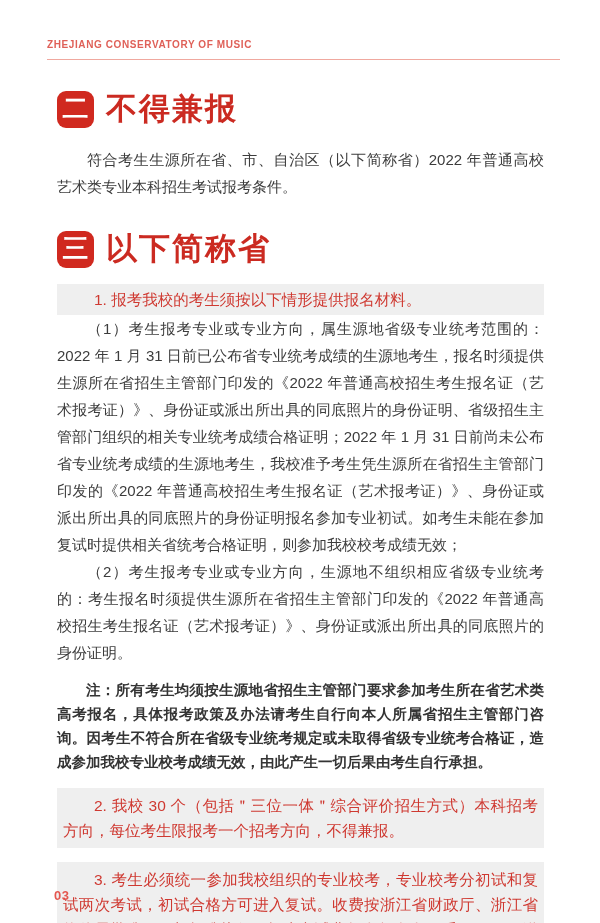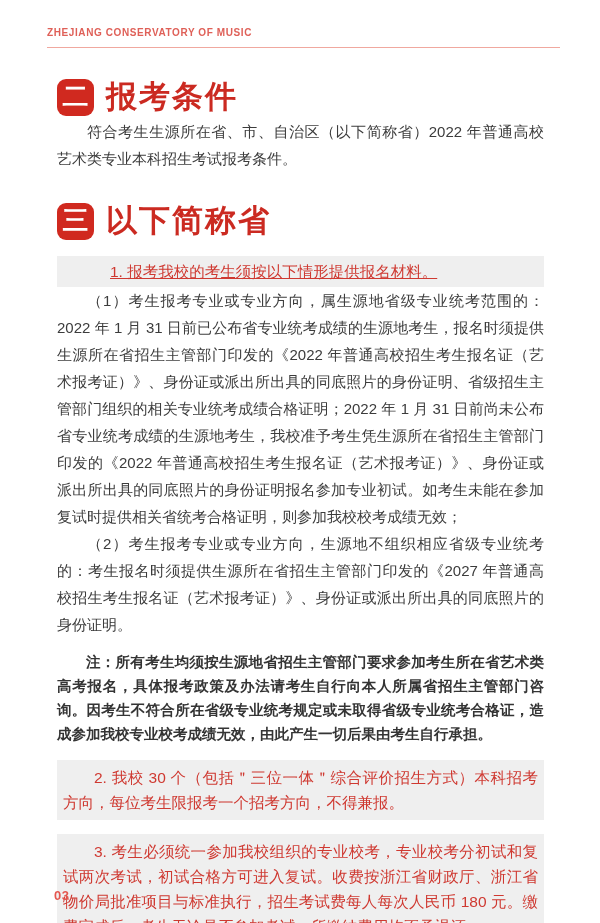--- a/index.html
+++ b/index.html
@@ -11,20 +11,21 @@
     overflow:hidden;
     font-family:"Liberation Sans", sans-serif;
   }
   
   .header { padding:27px 40px 0 47px; }
   .brand {
     color:#df6058;
     font-size:10px;
     font-weight:700;
     letter-spacing:0.6px;
+    margin-top:12px;
   }
   .header-rule {
     margin-top:9px;
     width:513px;
     height:1px;
     background:#f0a89f;
   }
   
   .content { padding:0 56px 0 57px; }
   
@@ -47,20 +48,21 @@
   .sec-title {
     margin-left:12px;
     font-family:"Liberation Serif", serif;
     font-weight:800;
     font-size:31px;
     color:#cb2a21;
     letter-spacing:2px;
   }
   
   .para {
+    margin-top:16px;
     font-size:15px;
     line-height:27px;
     color:#3c3c3c;
     text-align:justify;
     text-indent:2em;
   }
   .para.tight { margin-top:0; }
   .note {
     margin-top:12px;
     font-size:14.5px;
@@ -74,21 +76,21 @@
   .hl {
     margin-top:14px;
     background:#efefef;
     color:#cf3931;
     font-size:15.5px;
     line-height:25px;
     padding:5px 6px 5px 6px;
     text-align:justify;
     text-indent:2em;
   }
-  .hl.single { padding:3px 22px;text-decoration:underline; }
+  .hl.single { padding:3px 6px; }
   
   .page-num {
     position:absolute;
     left:54px; bottom:20px;
     color:#e4574f;
     font-size:13px;
     font-weight:700;
     letter-spacing:0.5px;
   }
 </style>
@@ -99,32 +101,32 @@
 
   <div class="header">
     <div class="brand">ZHEJIANG CONSERVATORY OF MUSIC</div>
     <div class="header-rule"></div>
   </div>
 
   <div class="content">
 
     <div class="section-head">
       <div class="sec-icon">二</div>
-      <div class="sec-title">报考条件</div>
+      <div class="sec-title">不得兼报</div>
     </div>
     <p class="para">符合考生生源所在省、市、自治区（以下简称省）2022 年普通高校艺术类专业本科招生考试报考条件。</p>
 
     <div class="section-head">
       <div class="sec-icon">三</div>
       <div class="sec-title">以下简称省</div>
     </div>
 
     <div class="hl single">1. 报考我校的考生须按以下情形提供报名材料。</div>
     <p class="para tight">（1）考生报考专业或专业方向，属生源地省级专业统考范围的：2022 年 1 月 31 日前已公布省专业统考成绩的生源地考生，报名时须提供生源所在省招生主管部门印发的《2022 年普通高校招生考生报名证（艺术报考证）》、身份证或派出所出具的同底照片的身份证明、省级招生主管部门组织的相关专业统考成绩合格证明；2022 年 1 月 31 日前尚未公布省专业统考成绩的生源地考生，我校准予考生凭生源所在省招生主管部门印发的《2022 年普通高校招生考生报名证（艺术报考证）》、身份证或派出所出具的同底照片的身份证明报名参加专业初试。如考生未能在参加复试时提供相关省统考合格证明，则参加我校校考成绩无效；</p>
-    <p class="para tight">（2）考生报考专业或专业方向，生源地不组织相应省级专业统考的：考生报名时须提供生源所在省招生主管部门印发的《2027 年普通高校招生考生报名证（艺术报考证）》、身份证或派出所出具的同底照片的身份证明。</p>
+    <p class="para tight">（2）考生报考专业或专业方向，生源地不组织相应省级专业统考的：考生报名时须提供生源所在省招生主管部门印发的《2022 年普通高校招生考生报名证（艺术报考证）》、身份证或派出所出具的同底照片的身份证明。</p>
     <p class="note">注：所有考生均须按生源地省招生主管部门要求参加考生所在省艺术类高考报名，具体报考政策及办法请考生自行向本人所属省招生主管部门咨询。因考生不符合所在省级专业统考规定或未取得省级专业统考合格证，造成参加我校专业校考成绩无效，由此产生一切后果由考生自行承担。</p>
     <div class="hl">2. 我校 30 个（包括＂三位一体＂综合评价招生方式）本科招考方向，每位考生限报考一个招考方向，不得兼报。</div>
     <div class="hl">3. 考生必须统一参加我校组织的专业校考，专业校考分初试和复试两次考试，初试合格方可进入复试。收费按浙江省财政厅、浙江省物价局批准项目与标准执行，招生考试费每人每次人民币 180 元。缴费完成后，考生无论是否参加考试，所缴纳费用均不予退还。</div>
 
   </div>
 
   <div class="page-num">03</div>
 
 </div>
 

